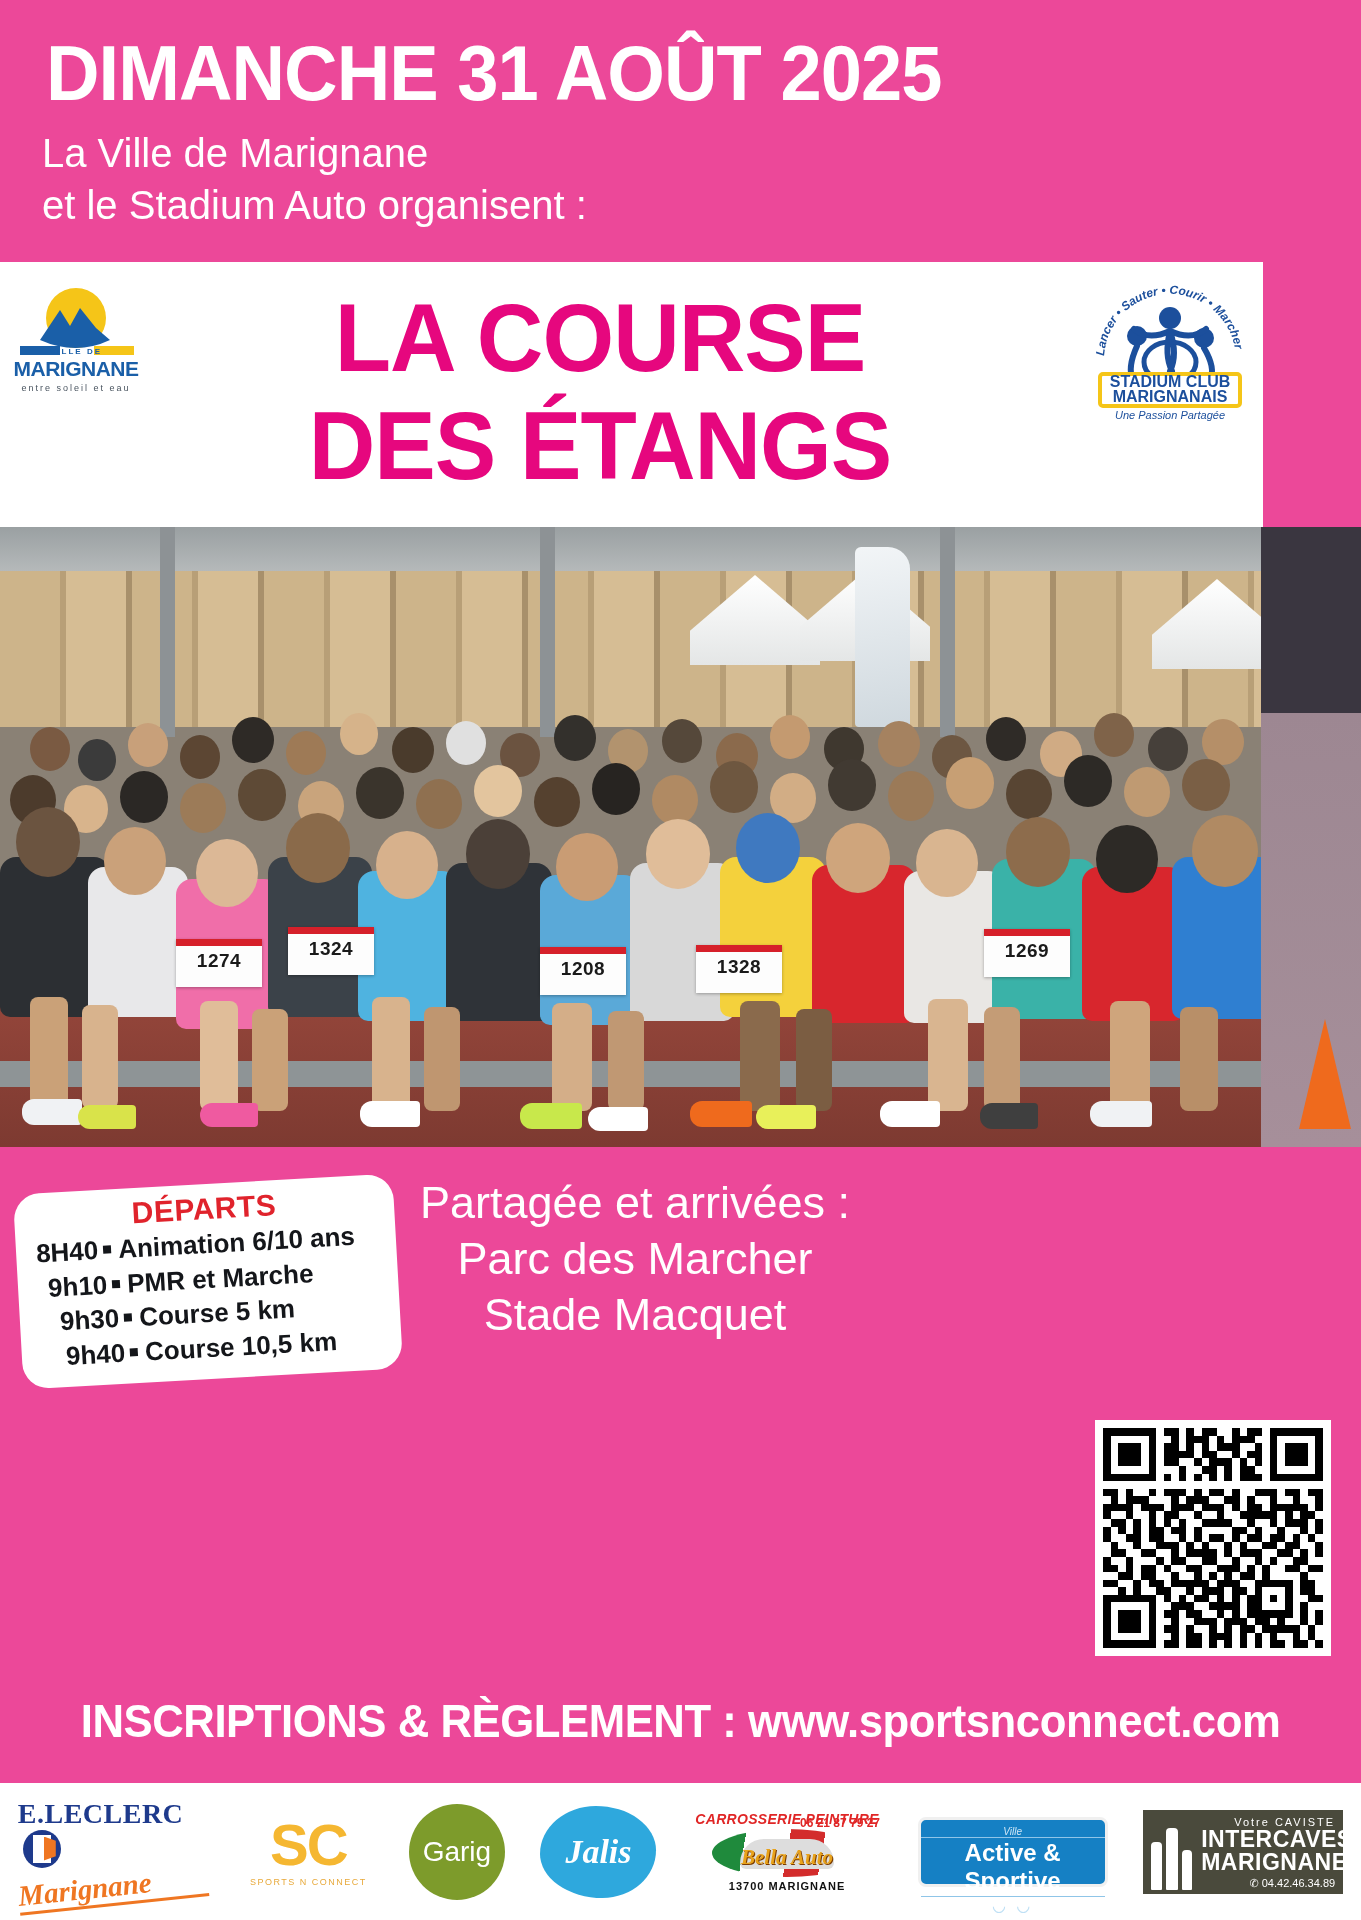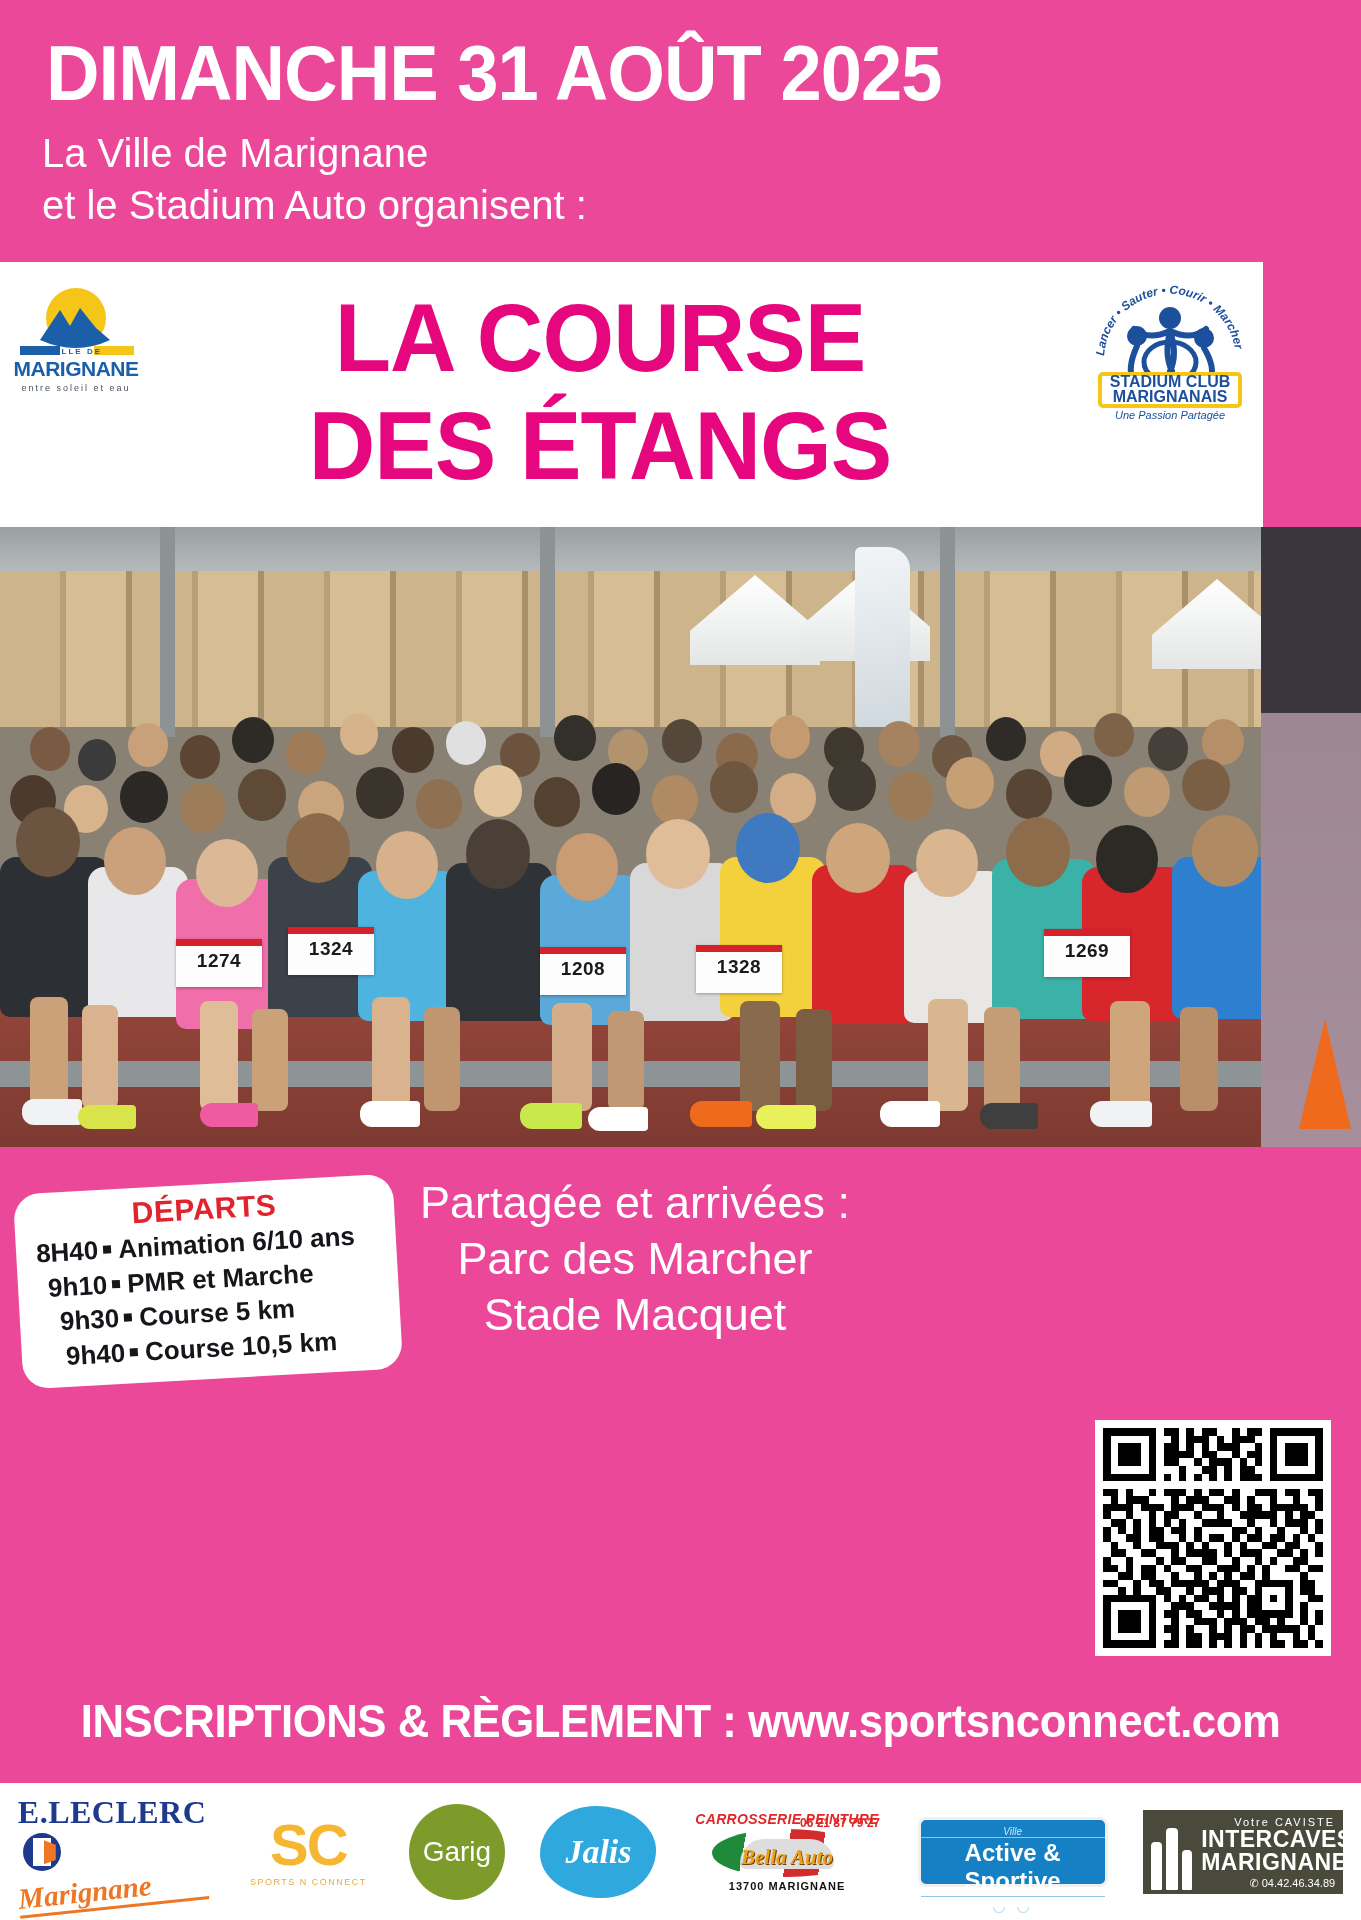--- a/index.html
+++ b/index.html
@@ -181,21 +181,21 @@
 
   
   .sponsors {
     position: absolute; left: 0; top: 1783px; width: 1361px; height: 137px;
     background: #ffffff;
     display: flex; align-items: center; justify-content: space-around;
   }
   .sponsor { position: relative; height: 100px; display: flex; align-items: center; justify-content: center; }
 
   .leclerc { width: 190px; }
-  .leclerc .lec-top { font-family: "Liberation Serif", serif; font-weight: bold; font-size: 32px; color: #1e3a8c; letter-spacing: 0.5px; }
+  .leclerc .lec-top { font-family: "Liberation Serif", serif; font-weight: bold; font-size: 28px; color: #1e3a8c; letter-spacing: 0.5px; }
   .leclerc .lec-mark { display:inline-block; width: 38px; height: 38px; border-radius: 50%; background: #1e3a8c; position: relative; vertical-align: middle; margin-left: 5px;}
   .leclerc .lec-mark i { position:absolute; left:10px; top:5px; width:18px; height:28px; background:#fff; }
   .leclerc .lec-mark i:after { content:""; position:absolute; right:-5px; top:2px; width:12px; height:24px; background:#ef7622; clip-path: polygon(0 0,100% 18%,100% 82%,0 100%); }
   .leclerc .lec-bottom { font-family: "Liberation Serif", serif; font-style: italic; font-weight: bold; font-size: 29px; color: #ef7622; transform: rotate(-6deg); border-bottom: 3px solid #ef7622; margin-top: 2px; }
 
   .scsn { width: 130px; text-align: center; }
   .scsn .sc-letters { font-family: "Liberation Sans", sans-serif; font-weight: bold; font-size: 58px; color: #f5b731; letter-spacing: -2px; line-height: 1; }
   .scsn .sc-sub { font-size: 9px; color: #e8a93a; letter-spacing: 1.5px; margin-top: 3px; }
 
   .garig {
@@ -405,21 +405,21 @@
       <div style="position:absolute;left:690px;top:574px;width:62px;height:26px;background:#ef6a1d;border-radius:12px 4px 4px 12px;"></div>
       <div style="position:absolute;left:756px;top:578px;width:60px;height:24px;background:#e8f05a;border-radius:12px 4px 4px 12px;"></div>
       <div style="position:absolute;left:880px;top:574px;width:60px;height:26px;background:#ffffff;border-radius:12px 4px 4px 12px;"></div>
       <div style="position:absolute;left:980px;top:576px;width:58px;height:26px;background:#3f3f3f;border-radius:12px 4px 4px 12px;"></div>
       <div style="position:absolute;left:1090px;top:574px;width:62px;height:26px;background:#f0f2f4;border-radius:12px 4px 4px 12px;"></div>
 
       <div class="bib" style="left:176px;top:412px;width:86px;height:48px;">1274</div>
       <div class="bib" style="left:288px;top:400px;width:86px;height:48px;">1324</div>
       <div class="bib" style="left:540px;top:420px;width:86px;height:48px;">1208</div>
       <div class="bib" style="left:696px;top:418px;width:86px;height:48px;">1328</div>
-      <div class="bib" style="left:1044px;top:402px;width:86px;height:48px;">1269</div>
+      <div class="bib" style="left:984px;top:402px;width:86px;height:48px;">1269</div>
     </div>
 
     <div class="photo-right-post"></div>
     <div class="cone"></div>
   </div>
 
   <div class="info">
 
     <div class="departs-card">
       <div class="departs-title">DÉPARTS</div>

